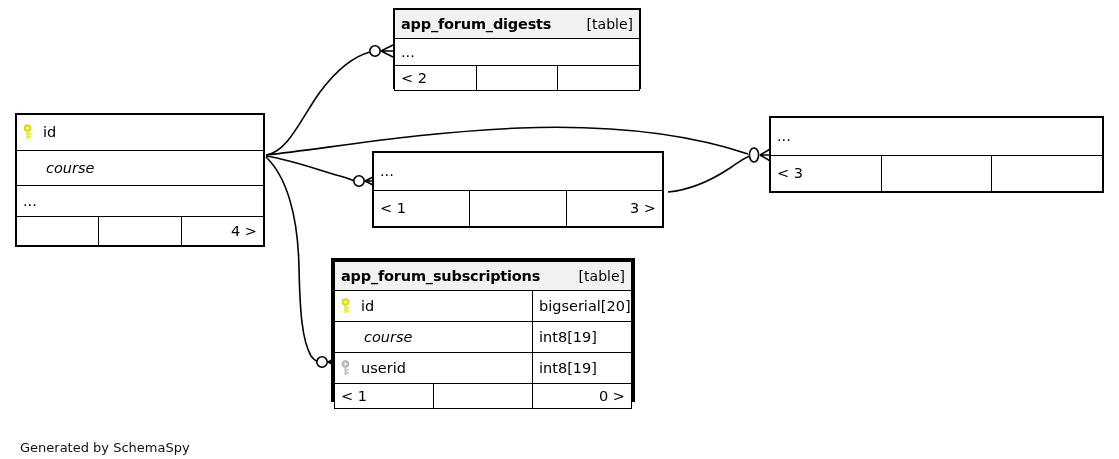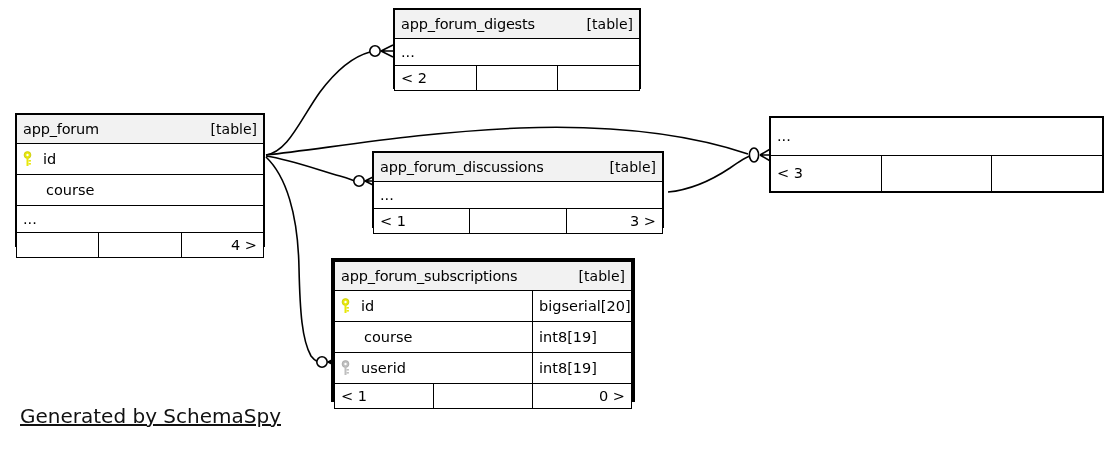--- a/index.html
+++ b/index.html
@@ -62,65 +62,63 @@
   .hdr-cell {
     background: #f2f2f2 !important;
     height: 28px;
   }
   .hdr-inner {
     display: flex;
     align-items: center;
     justify-content: space-between;
   }
   .tbl-title {
-    font-weight: normal;
+    font-weight: bold;
     font-size: 14.5px;
     letter-spacing: -0.2px;
   }
   .tbl-tag {
     font-weight: normal;
     font-size: 14px;
     color: #000000;
-    padding-left: 44px;
   }
 
   .col-row td { height: 30px; }
   .col-name-cell { }
   .col-name-inner {
     display: flex;
     align-items: center;
     gap: 7px;
   }
   .col-label { font-size: 14.5px; }
-  .col-indent { padding-left: 23px; }
+  .col-indent { padding-left: 23px; font-style: italic; }
   .col-type-cell { font-size: 14.5px; }
 
   .ellipsis-row td { height: 26px; font-size: 14.5px; }
 
   .foot-row td {
     height: 24px;
     font-size: 14.5px;
   }
   .foot-right { text-align: right; }
 
   .key-icon {
     width: 13px;
     height: 16px;
     display: inline-block;
     flex: 0 0 auto;
   }
 
   #footer-note {
     position: absolute;
     left: 20px;
-    top: 404px;
-    font-size: 20px;
+    top: 440px;
+    font-size: 13px;
     color: #111111;
     white-space: nowrap;
-    text-decoration: underline;
   }
 </style>
 </head>
 <body>
 
 <div id="diagram-canvas">
 
   <svg id="edge-layer" viewBox="0 0 1119 459" width="1119" height="459" xmlns="http://www.w3.org/2000/svg">
     <g fill="none" stroke="#000000" stroke-width="1.6">
 
@@ -149,28 +147,20 @@
     </g>
     <g stroke="#000000" stroke-width="1.6" fill="#ffffff">
       <circle cx="322" cy="362" r="5.2"></circle>
       <path d="M328,362 L340,356 M328,362 L340,362 M328,362 L340,368" fill="none"></path>
     </g>
   </svg>
 
   <div class="er-table" style="left:15px; top:113px; width:250px; height:134px;">
     <table class="tbl-grid">
       <tbody>
-          <tr class="hdr-row">
-        <td class="hdr-cell" colspan="3">
-          <div class="hdr-inner">
-            <span class="tbl-title">app_forum</span>
-            <span class="tbl-tag">[table]</span>
-          </div>
-        </td>
-      </tr>
       <tr class="col-row">
         <td colspan="3" class="col-name-cell">
           <div class="col-name-inner">
             <span class="key-icon">
               <svg viewBox="0 0 13 16" width="13" height="16" xmlns="http://www.w3.org/2000/svg">
                 <circle cx="4.5" cy="4" r="3.4" fill="#e8e80c" stroke="#c9c905" stroke-width="0.8"></circle>
                 <circle cx="4.5" cy="4" r="1.2" fill="#ffffff"></circle>
                 <rect x="3.5" y="6" width="2" height="9" fill="#e8e80c"></rect>
                 <rect x="5.5" y="9" width="2.4" height="1.6" fill="#e8e80c"></rect>
                 <rect x="5.5" y="12" width="2.4" height="1.6" fill="#e8e80c"></rect>
@@ -218,28 +208,20 @@
         <td style="width:30%"></td>
         <td class="foot-right"></td>
       </tr>
     </tbody>
       </table>
   </div>
 
   <div class="er-table" style="left:372px; top:151px; width:292px; height:77px;">
     <table class="tbl-grid">
       <tbody>
-          <tr class="hdr-row">
-        <td class="hdr-cell" colspan="3">
-          <div class="hdr-inner">
-            <span class="tbl-title">app_forum_discussions</span>
-            <span class="tbl-tag">[table]</span>
-          </div>
-        </td>
-      </tr>
       <tr class="ellipsis-row">
         <td colspan="3">...</td>
       </tr>
       <tr class="foot-row">
         <td style="width:35%">&lt; 1</td>
         <td style="width:33%"></td>
         <td class="foot-right">3 &gt;</td>
       </tr>
     </tbody>
       </table>

